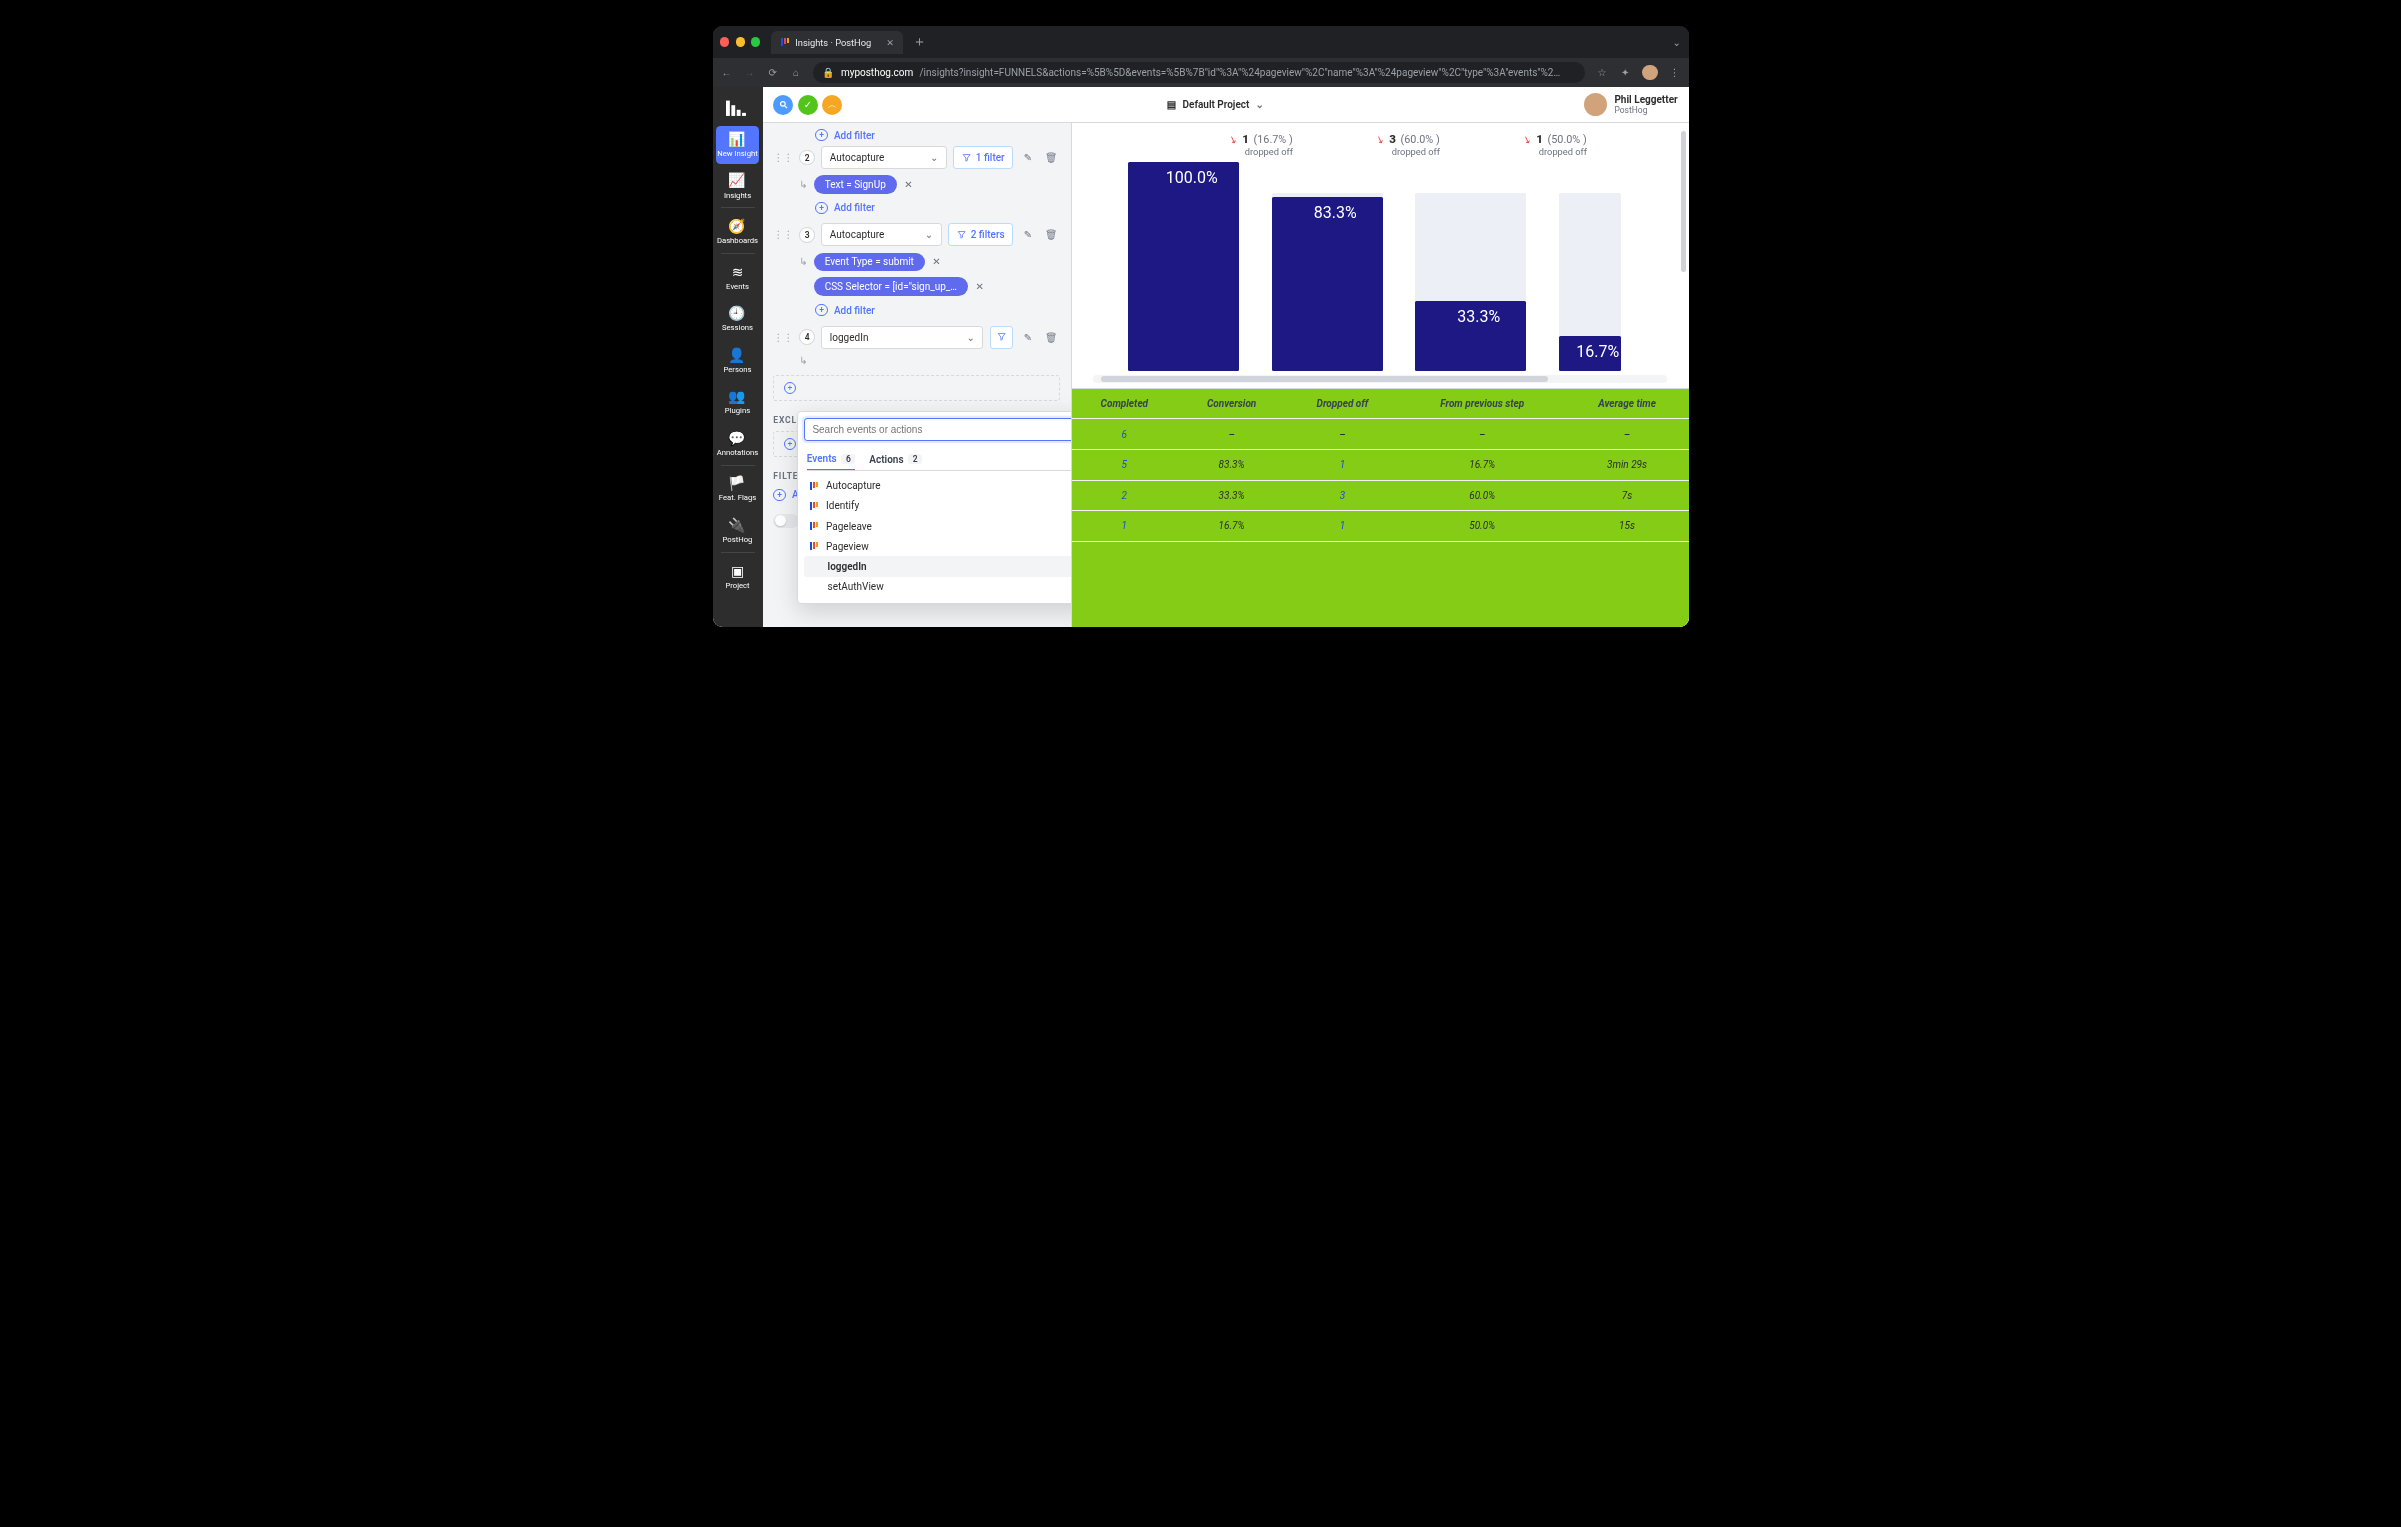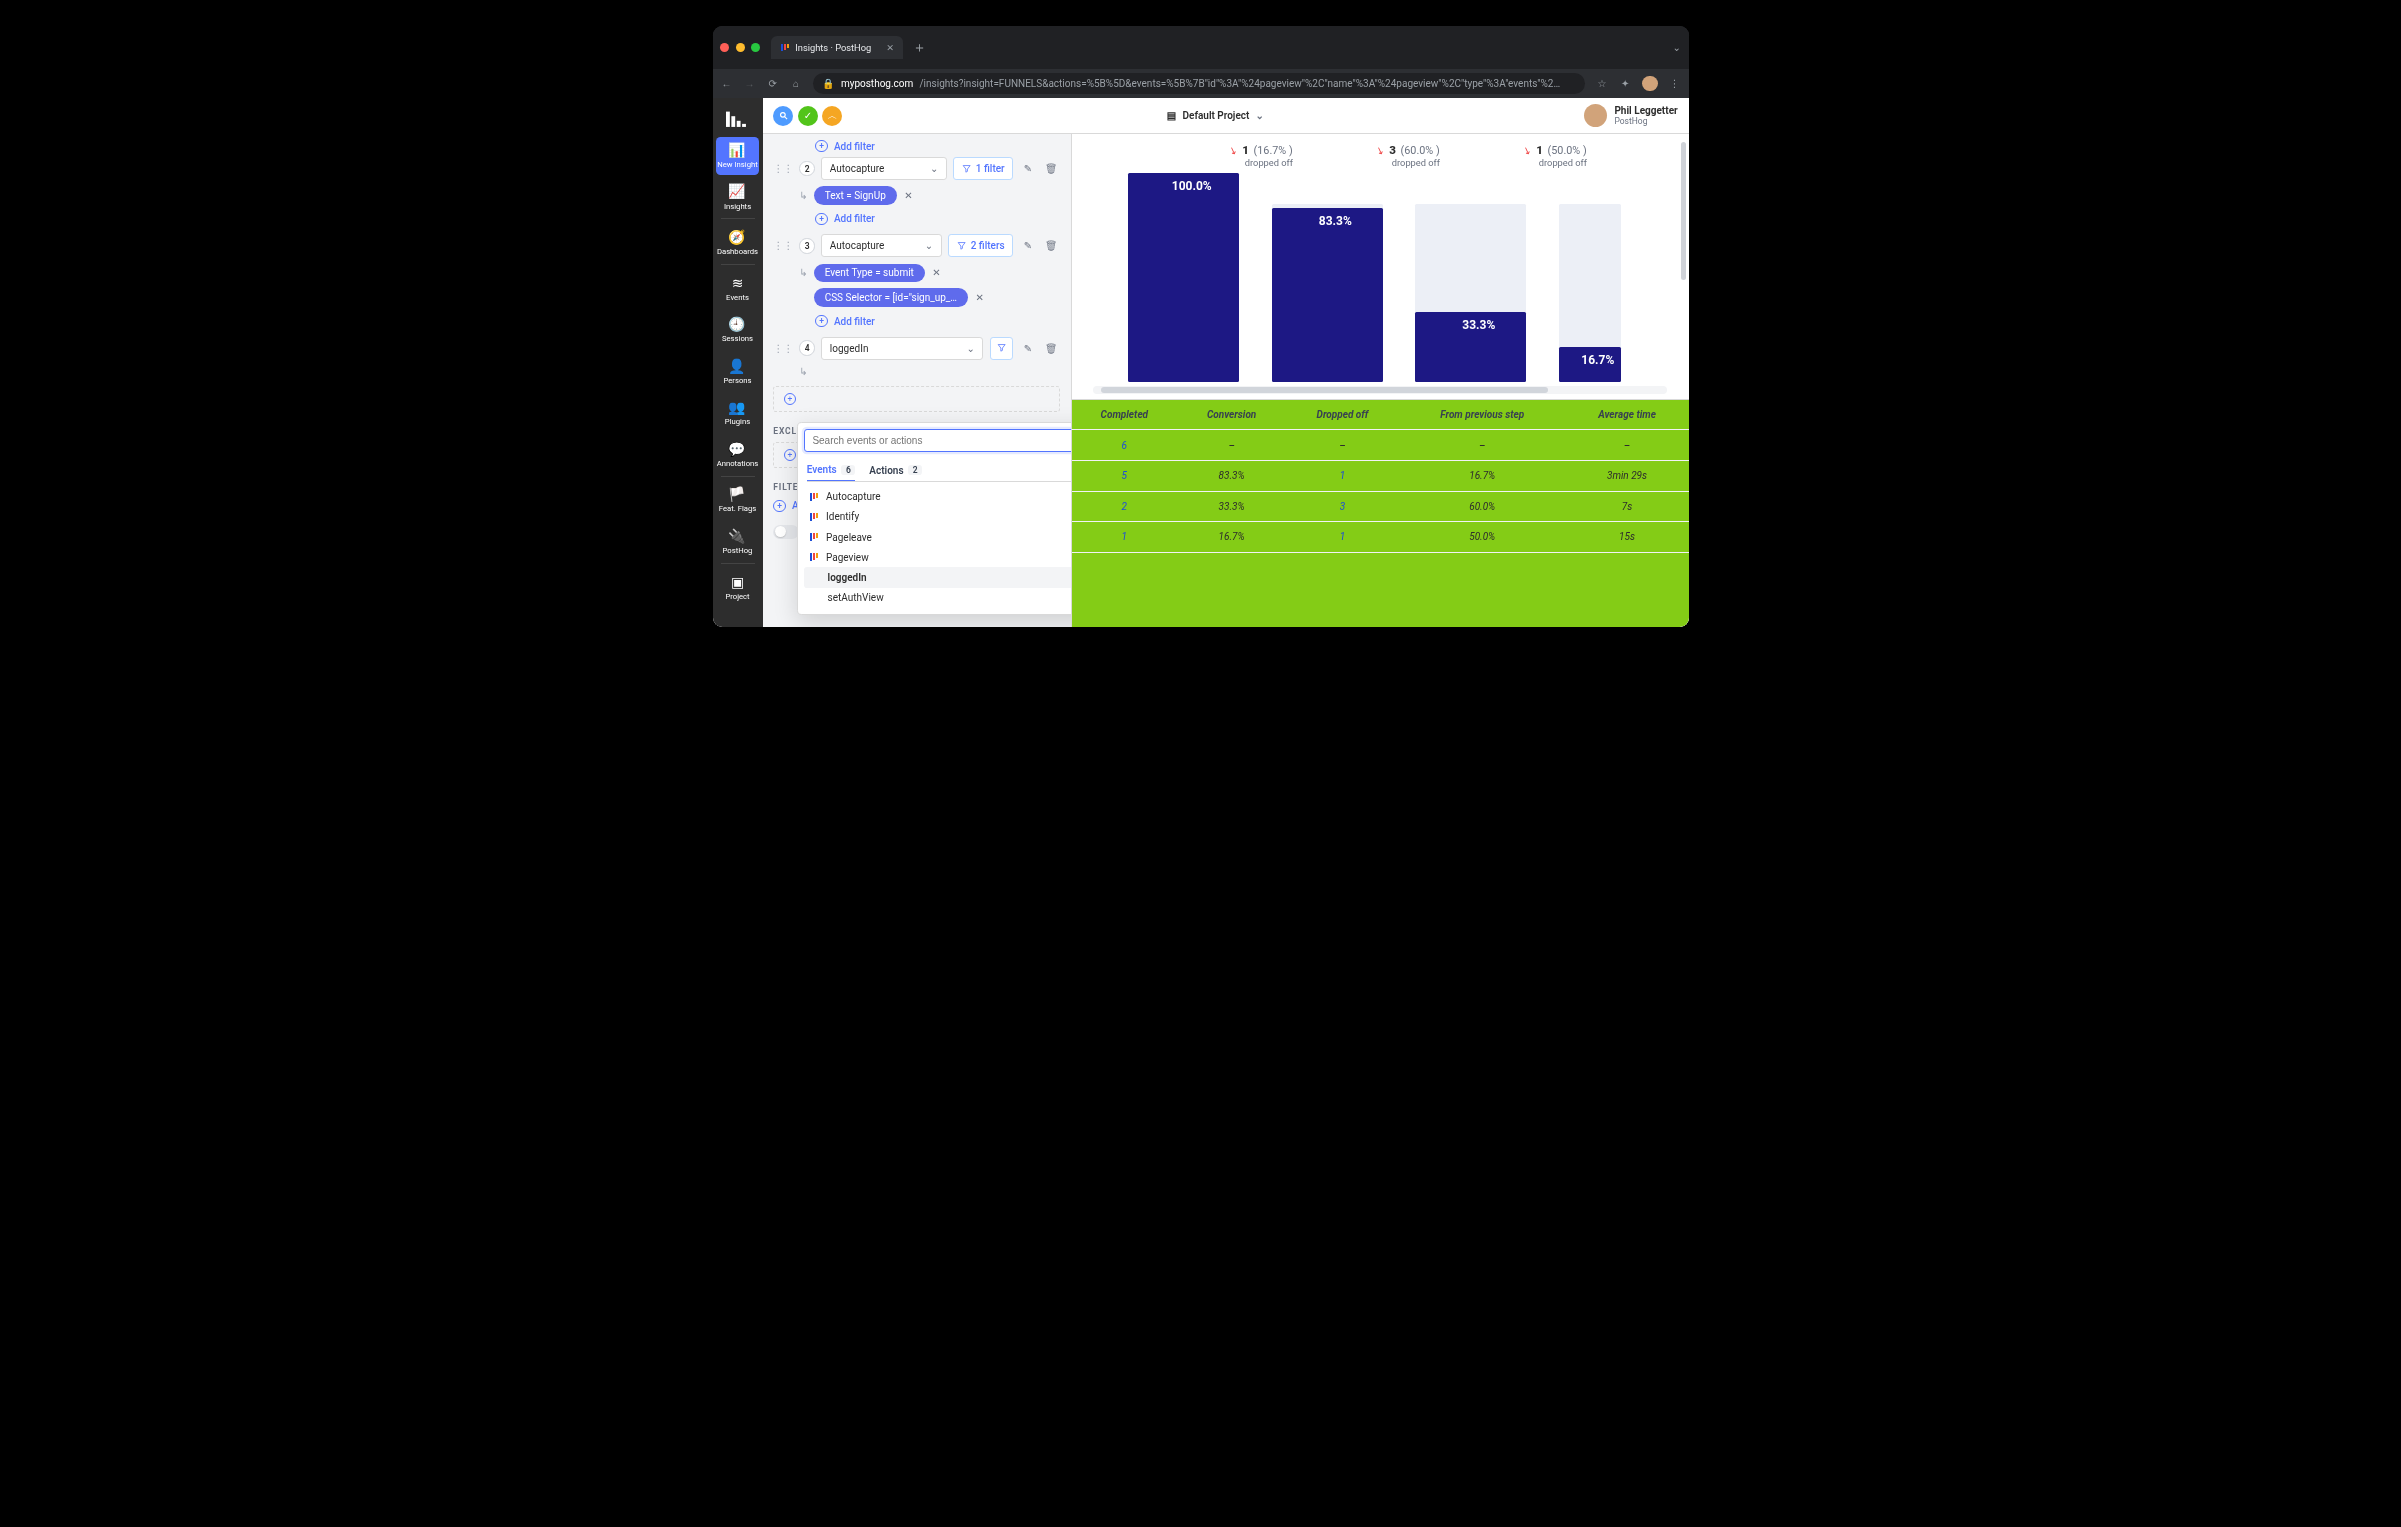--- a/index.html
+++ b/index.html
@@ -35,21 +35,21 @@
     position: absolute;
     top: 26px; left: 42px; right: 42px; bottom: 48px;
     background: var(--chrome-dark);
     border-radius: 9.3px;
     overflow: hidden;
     box-shadow: 0 15.5px 46px rgba(0,0,0,.5);
     display: flex; flex-direction: column;
   }
   
   .tabbar {
-    height: 43px; background: var(--chrome-darker);
+    height: 32px; background: var(--chrome-darker);
     display: flex; align-items: center; padding: 0 7.7px;
   }
   .traffic { display:flex; gap:6.2px; margin-right:10.8px;}
   .dot { width:9.3px;height:9.3px;border-radius:50%; }
   .dot.red{background:#ff5f57;} .dot.yellow{background:#febc2e;} .dot.green{background:#28c840;}
   .tab {
     display:flex; align-items:center; gap:6.2px;
     background: var(--chrome-dark); color:#e8eaed;
     height:23px; padding:0 9.3px; border-radius:6.2px 6.2px 0 0;
     font-size:9.3px; min-width:132px; position:relative;
@@ -183,21 +183,21 @@
   .drop-arrow{color:#ef4444;transform:rotate(20deg);}
   .drop-num{font-weight:800;font-size:11.6px;}
   .drop-pct{color:var(--muted);font-size:10.8px;}
   .drop-sub{color:var(--muted);font-size:9.3px;margin-left:15.5px;}
   .bars{
     height:209px;display:flex;align-items:flex-end;gap:32.5px;padding:0 10.8px 0 46px;
     overflow-x:auto;
   }
   .bar-col{width:111px;flex:0 0 111px;position:relative;height:100%;}
   .bar-bg{position:absolute;inset:0;top:31px;background:#eceff6;border-radius:1.5px;}
-  .bar-fg{position:absolute;left:0;right:0;bottom:0;background:var(--navy);color:#fff;display:flex;justify-content:center;padding-top:6.2px;font-weight:700;font-size:12px;border-radius:1.5px;padding-left:16px;}
+  .bar-fg{position:absolute;left:0;right:0;bottom:0;background:var(--navy);color:#fff;display:flex;justify-content:center;padding-top:6.2px;font-weight:400;font-size:16px;border-radius:1.5px;padding-left:16px;}
   .hscroll{height:7.7px;background:#f3f4f6;border-radius:3.9px;margin:4.6px 10.8px 0;position:relative;}
   .hscroll::after{content:"";position:absolute;left:7.7px;width:78%;top:0.8px;bottom:0.8px;background:#d1d5db;border-radius:3.9px;}
   
   .tbl{flex:1;overflow:auto;background:#84cc16;font-style:italic;}
   table{width:100%;border-collapse:collapse;}
   th,td{padding:9.3px 7.7px;text-align:center;font-size:10px;border-bottom:0.8px solid #f1f2f4;}
   th{color:#374151;font-weight:700;}
   td.link{color:var(--link-blue);}
   
   .vscroll{position:absolute;right:1.5px;top:0;bottom:0;width:7.7px;}

